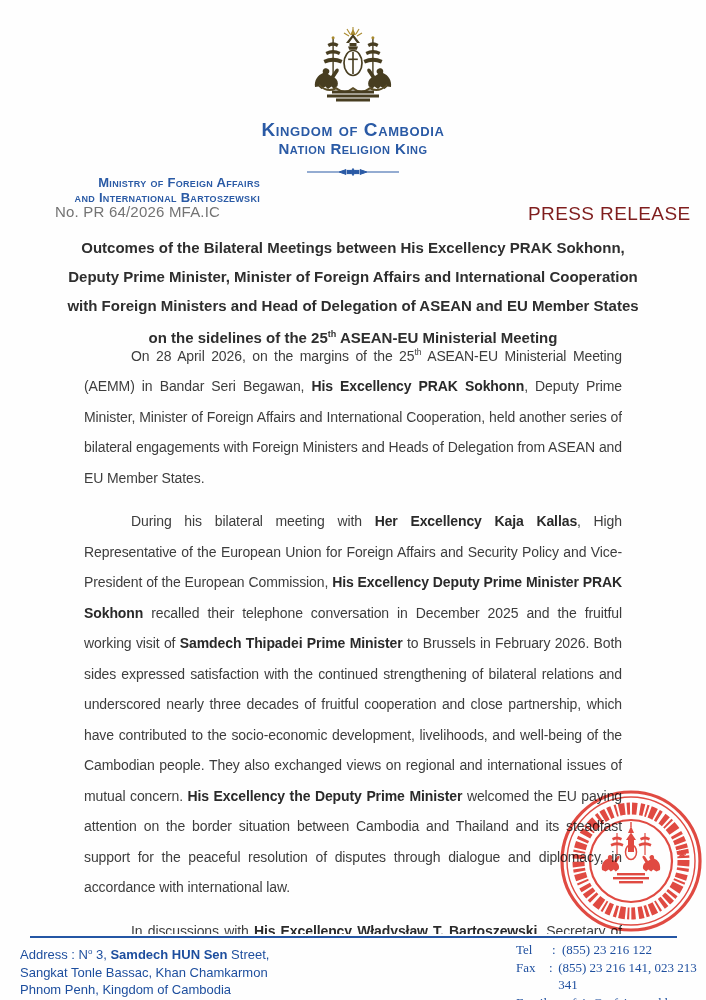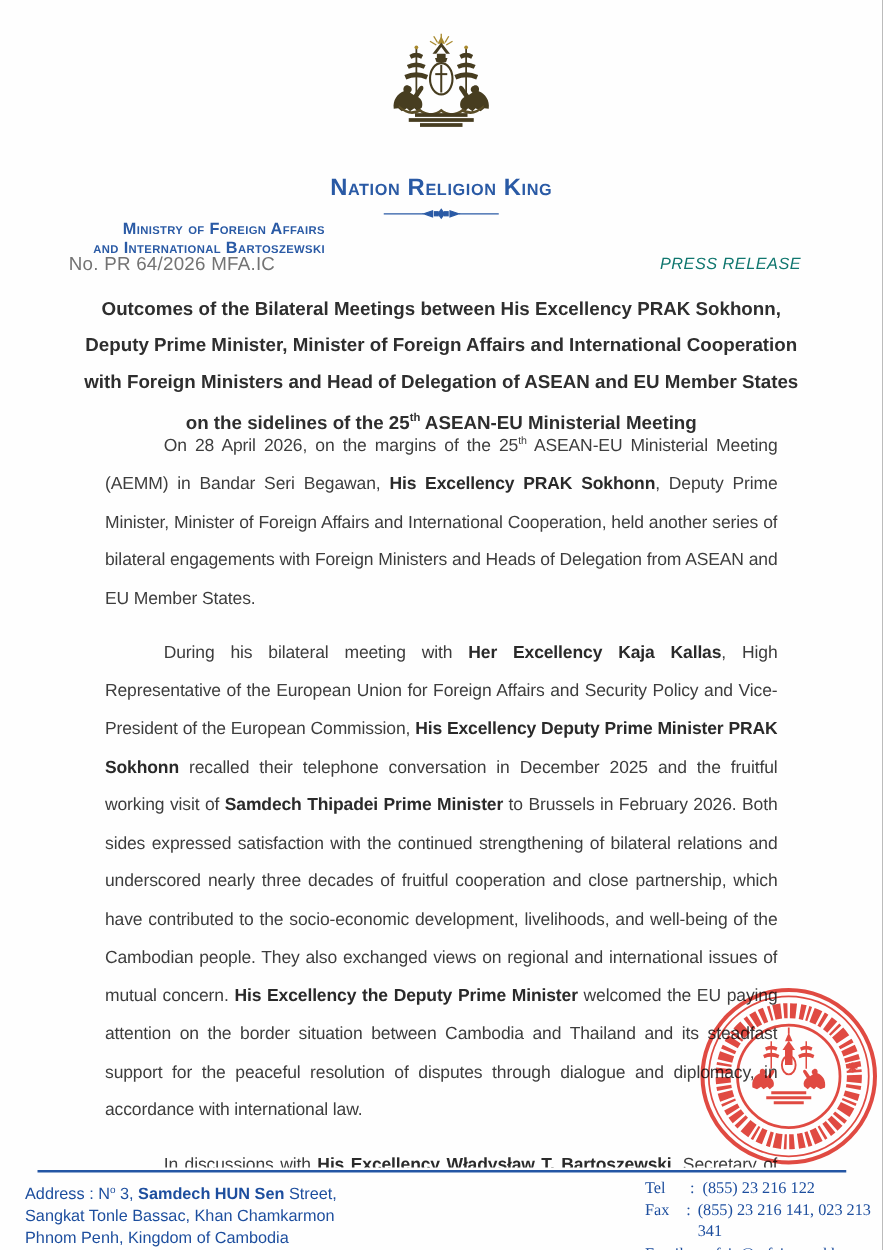--- a/index.html
+++ b/index.html
@@ -14,28 +14,28 @@
     position:relative;width:706px;height:1000px;margin:0 auto;
     background:#fefefe;overflow:hidden;
     font-family:"Liberation Sans",sans-serif;
   }
   .abs{position:absolute;}
   .centered{left:0;right:0;text-align:center;}
   
   .emblem{left:303px;top:26px;width:100px;height:94px;}
   .kingdom{top:119px;font-size:19px;font-weight:bold;font-variant:small-caps;
     color:var(--header-blue);letter-spacing:.6px;}
-  .motto{top:140px;font-size:19px;font-weight:bold;font-variant:small-caps;
+  .motto{top:140px;font-size:15px;font-weight:bold;font-variant:small-caps;
     color:var(--header-blue);letter-spacing:.5px;}
   .ornament{top:163px;}
   .ministry{left:28px;top:176px;width:232px;text-align:right;
     font-size:13px;line-height:14.5px;font-weight:bold;font-variant:small-caps;
     color:var(--header-blue);letter-spacing:.3px;}
   .refno{left:55px;top:203px;font-size:15px;color:#737373;letter-spacing:.2px;}
-  .press{left:528px;top:203px;font-size:13px;color:#0f766e;letter-spacing:.4px;font-style:italic;}
+  .press{left:528px;top:203px;font-size:19px;color:#7f1d1d;letter-spacing:.4px;}
   
   .title{top:233px;left:55px;right:55px;text-align:center;
     font-size:15px;font-weight:bold;line-height:29px;color:#2e2e2e;}
   .title sup{font-size:9px;}
   
   .body{left:84px;top:337px;width:538px;height:597px;overflow:hidden;
     font-size:14px;line-height:30.5px;text-align:justify;
     color:var(--body-text);letter-spacing:-.1px;}
   .body p{margin:0 0 13px 0;text-indent:47px;}
   .body b{color:#2a2a2a;}
@@ -102,20 +102,21 @@
 
         <path d="M16 58 Q24 66 33 61 Q42 68 50 61 Q58 68 67 61 Q76 66 84 58 L84 60 Q76 68 67 63.5 Q58 70 50 63.5 Q42 70 33 63.5 Q24 68 16 60 Z" fill="#5a4d27"></path>
 
         <rect x="29" y="64.5" width="42" height="3"></rect>
         <rect x="24" y="68.5" width="52" height="3"></rect>
         <rect x="33" y="72.5" width="34" height="3"></rect>
       </g>
     </svg>
   </div>
 
+  <div class="abs centered kingdom">Kingdom of Cambodia</div>
   <div class="abs centered motto">Nation Religion King</div>
 
   <div class="abs centered ornament">
     <svg width="96" height="10" viewBox="0 0 96 10" xmlns="http://www.w3.org/2000/svg">
       <g stroke="#2a5aa5" fill="#2a5aa5">
         <line x1="2" y1="5" x2="34" y2="5" stroke-width="1"></line>
         <line x1="62" y1="5" x2="94" y2="5" stroke-width="1"></line>
         <path d="M34 5 L41 2.6 L41 7.4 Z"></path>
         <path d="M62 5 L55 2.6 L55 7.4 Z"></path>
         <rect x="42.5" y="3.4" width="3" height="3.2"></rect>

